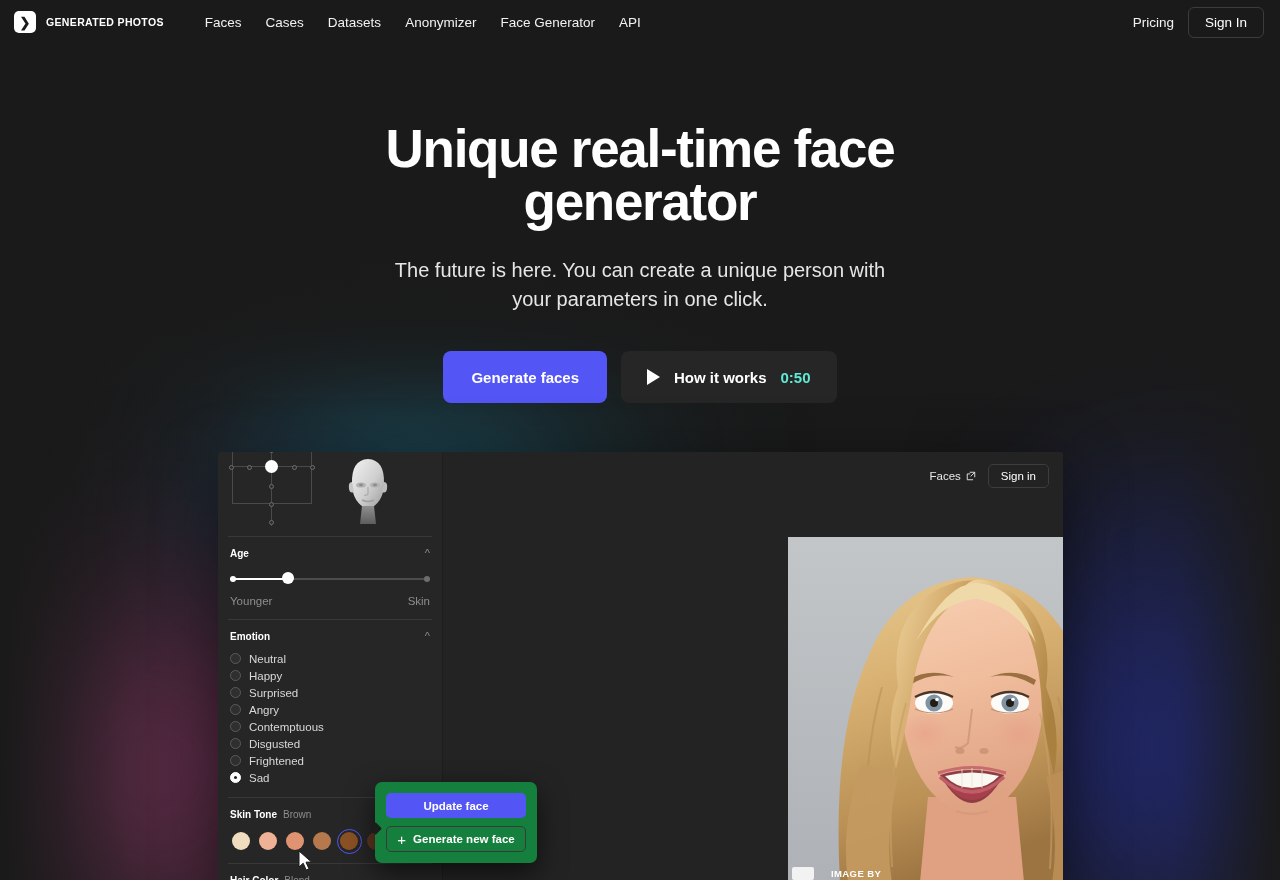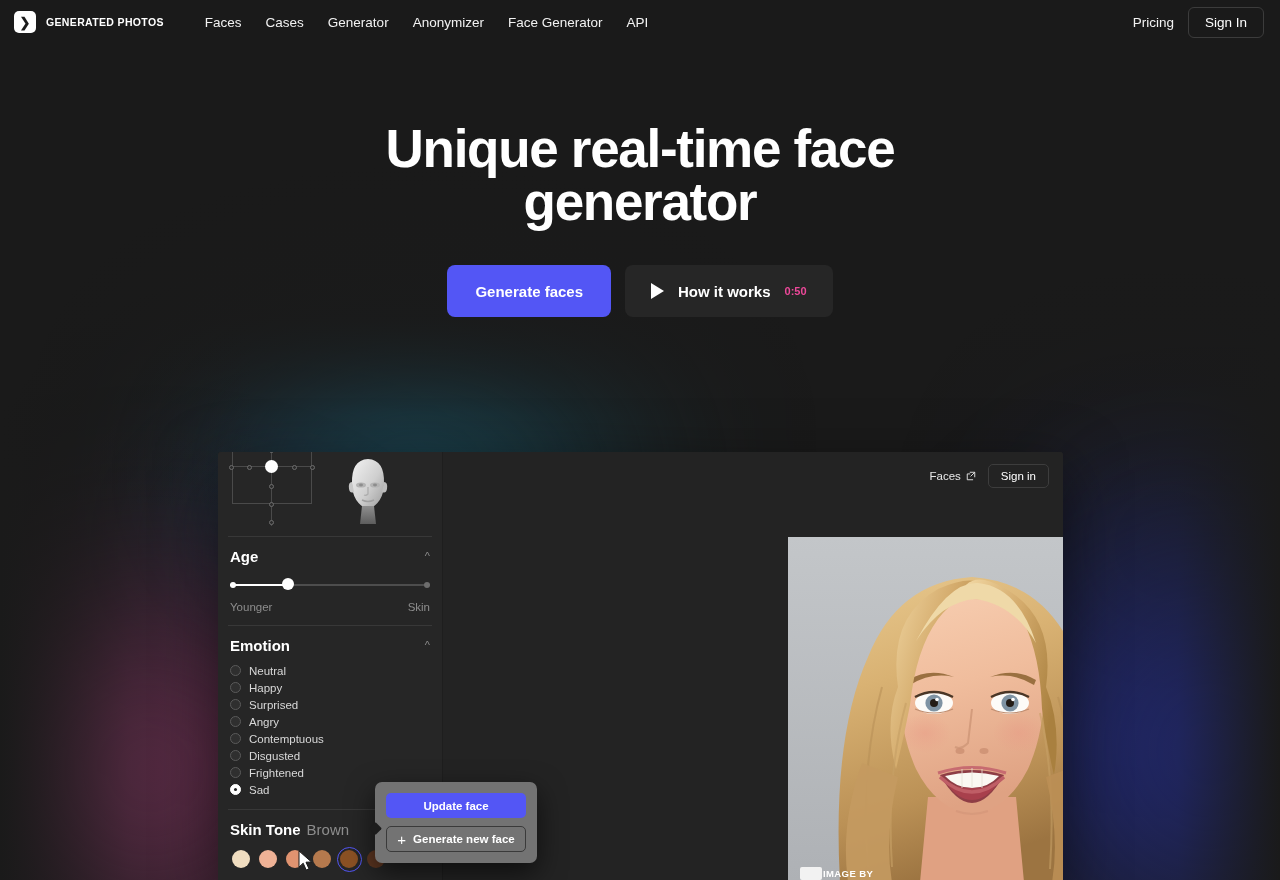--- a/index.html
+++ b/index.html
@@ -89,21 +89,21 @@
   .btn-ghost {
     background: #262626; border: none; border-radius: 8px; height: 52px;
     display: flex; align-items: center; gap: 14px; padding: 0 26px;
     cursor: pointer; font-family: "Liberation Sans", sans-serif; justify-content: space-between;
   }
   .play-tri {
     width: 0; height: 0; border-left: 13px solid #ffffff;
     border-top: 8px solid transparent; border-bottom: 8px solid transparent;
   }
   .btn-ghost .lbl { color: #ffffff; font-size: 15px; font-weight: bold; }
-  .btn-ghost .dur { color: #ec4899; font-size: 11px; font-weight: bold; }
+  .btn-ghost .dur { color: #5eead4; font-size: 15px; font-weight: bold; }
 
   
   .mockup {
     position: absolute; left: 218px; top: 452px; width: 845px; height: 430px;
     background: #232323; border-radius: 3px; overflow: hidden; z-index: 35;
     box-shadow: 0 18px 60px rgba(0,0,0,0.5);
     display: flex;
   }
   .mk-side {
     width: 225px; flex: 0 0 225px; background: #262626; position: relative;
@@ -133,21 +133,21 @@
   .pose-head {
     width: 60px; height: 70px; margin-left: 26px; align-self: flex-end; margin-bottom: 2px;
     position: relative;
   }
   .head-svg { display: block; }
 
   .mk-divider { height: 1px; background: #383838; margin: 10px 10px 0 10px; }
 
   .sect { padding: 11px 12px 0 12px; }
   .sect-head { display: flex; align-items: center; justify-content: space-between; }
-  .sect-title { color: #ffffff; font-size: 15px; font-weight: bold; }
+  .sect-title { color: #ffffff; font-size: 10px; font-weight: bold; }
   .sect-title .muted { color: #8d8d8d; font-weight: normal; margin-left: 6px; }
   .chev { color: #8d8d8d; font-size: 11px; line-height: 1; cursor: pointer; }
 
   .slider-wrap { position: relative; margin-top: 14px; height: 12px; }
   .slider-track { position: absolute; left: 0; right: 0; top: 5px; height: 2px; background: #4d4d4d; }
   .slider-fill { position: absolute; left: 0; top: 5px; height: 2px; background: #ffffff; width: 29%; }
   .slider-cap {
     position: absolute; top: 3px; width: 6px; height: 6px; border-radius: 50%;
     background: #ffffff;
   }
@@ -184,21 +184,21 @@
     border-radius: 50%;
   }
   .sw-slot.sel::before {
     content: ""; position: absolute; left: -1px; top: -1px; width: 23px; height: 23px;
     border-radius: 50%; border: 1.5px solid #5356f5;
   }
 
   
   .popup {
     position: absolute; left: 157px; top: 330px; width: 162px;
-    background: #737373; border-radius: 7px; padding: 11px 11px;
+    background: #15803d; border-radius: 7px; padding: 11px 11px;
     box-shadow: 0 10px 28px rgba(0,0,0,0.6); z-index: 6;
   }
   .popup::before {
     content: ""; position: absolute; left: -4px; top: 42px;
     width: 9px; height: 9px; background: #1c1c1c; transform: rotate(45deg);
     border-radius: 1px;
   }
   .popup-primary {
     width: 100%; background: #5356f5; border: none; border-radius: 5px;
     color: #ffffff; font-size: 11.5px; font-weight: bold; height: 25px;
@@ -224,21 +224,21 @@
     border: 1px solid #3d3d3d; border-radius: 5px; background: transparent;
     color: #ffffff; font-size: 11.5px; padding: 5px 12px; cursor: pointer;
     font-family: "Liberation Sans", sans-serif;
   }
   .photo-frame {
     position: absolute; left: 345px; top: 85px; width: 368px; height: 345px;
     background: #b8bbbe; overflow: hidden;
   }
   .portrait { position: absolute; inset: 0; }
   .watermark {
-    position: absolute; left: 12px; bottom: 2px; display: flex; align-items: center; gap: 1px;
+    position: absolute; left: 4px; bottom: 2px; display: flex; align-items: center; gap: 17px;
     z-index: 4;
   }
   .wm-box { width: 22px; height: 13px; background: #f2f2f2; border-radius: 2px; }
   .wm-text { color: #ffffff; font-size: 9.5px; font-weight: bold; letter-spacing: 0.4px; }
 </style>
 </head>
 <body>
 
 <div id="page">
 
@@ -250,33 +250,34 @@
   <div class="vignette"></div>
 
   <div class="header">
     <div class="brand">
       <div class="logo-mark">❯</div>
       <div class="brand-name">GENERATED PHOTOS</div>
     </div>
     <div class="nav">
       <a href="#">Faces</a>
       <a href="#">Cases</a>
-      <a href="#">Generator</a>
+      <a href="#">Datasets</a>
       <a href="#">Anonymizer</a>
       <a href="#">Face Generator</a>
       <a href="#">API</a>
     </div>
     <div class="header-right">
       <a class="pricing-link" href="#">Pricing</a>
       <button class="signin-btn">Sign In</button>
     </div>
   </div>
 
   <div class="hero">
     <h1 class="hero-title">Unique real-time face generator</h1>
+    <p class="hero-sub">The future is here. You can create a unique person with your parameters in one click.</p>
     <div class="hero-actions">
       <button class="btn-primary">Generate faces</button>
       <button class="btn-ghost">
         <span class="play-tri"></span>
         <span class="lbl">How it works</span>
         <span class="dur">0:50</span>
       </button>
     </div>
   </div>
 

